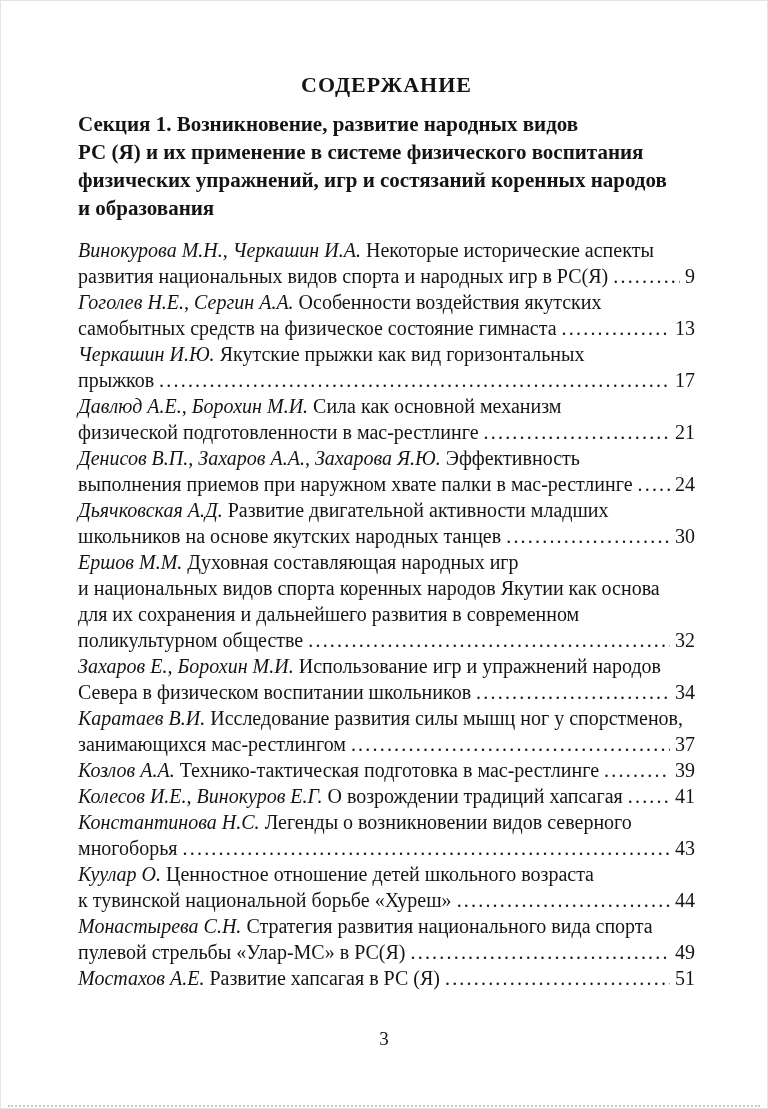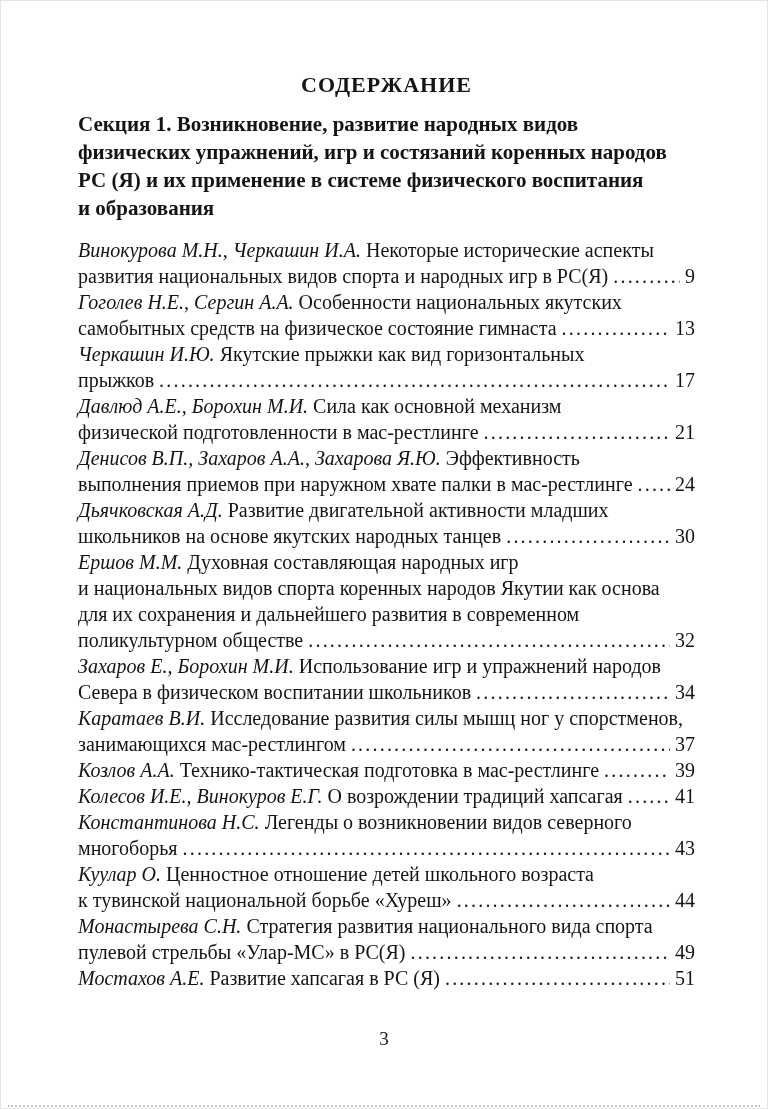--- a/index.html
+++ b/index.html
@@ -66,36 +66,36 @@
 </head>
 <body>
 
 <div class="page-frame"></div>
 
 <div class="content">
   <div class="doc-title">СОДЕРЖАНИЕ</div>
 
   <div class="section-heading">
       <div>Секция 1. Возникновение, развитие народных видов</div>
+      <div>РС (Я) и их применение в системе физического воспитания</div>
       <div>физических упражнений, игр и состязаний коренных народов</div>
-      <div>РС (Я) и их применение в системе физического воспитания</div>
       <div>и образования</div>
     </div>
 
   <div class="toc">
       <div class="entry">
         <div class="toc-line"><span class="linetext"><span class="authors">Винокурова М.Н., Черкашин И.А.</span> <span>Некоторые исторические аспекты</span></span></div>
         <div class="toc-line end">
           <span class="linetext"><span>развития национальных видов спорта и народных игр в РС(Я)</span></span>
           <span class="leader">....................................................................................................................................................................................</span>
           <span class="pg">9</span>
         </div>
       </div>
       <div class="entry">
-        <div class="toc-line"><span class="linetext"><span class="authors">Гоголев Н.Е., Сергин А.А.</span> <span>Особенности национальных якутских</span></span></div>
+        <div class="toc-line"><span class="linetext"><span class="authors">Гоголев Н.Е., Сергин А.А.</span> <span>Особенности воздействия якутских</span></span></div>
         <div class="toc-line end">
           <span class="linetext"><span>самобытных средств на физическое состояние гимнаста</span></span>
           <span class="leader">....................................................................................................................................................................................</span>
           <span class="pg">13</span>
         </div>
       </div>
       <div class="entry">
         <div class="toc-line"><span class="linetext"><span class="authors">Черкашин И.Ю.</span> <span>Якутские прыжки как вид горизонтальных</span></span></div>
         <div class="toc-line end">
           <span class="linetext"><span>прыжков</span></span>

